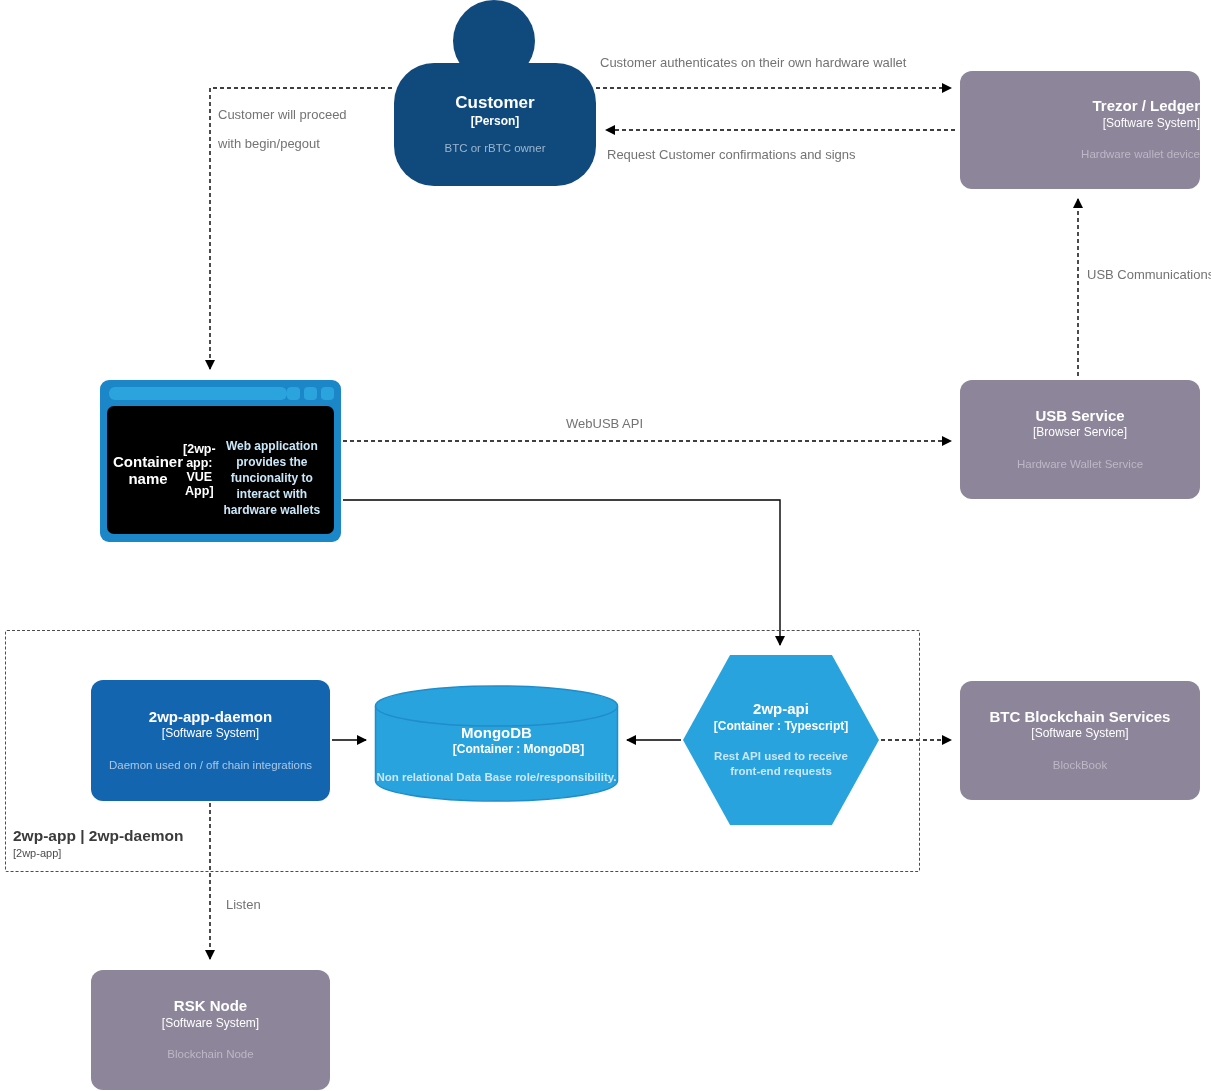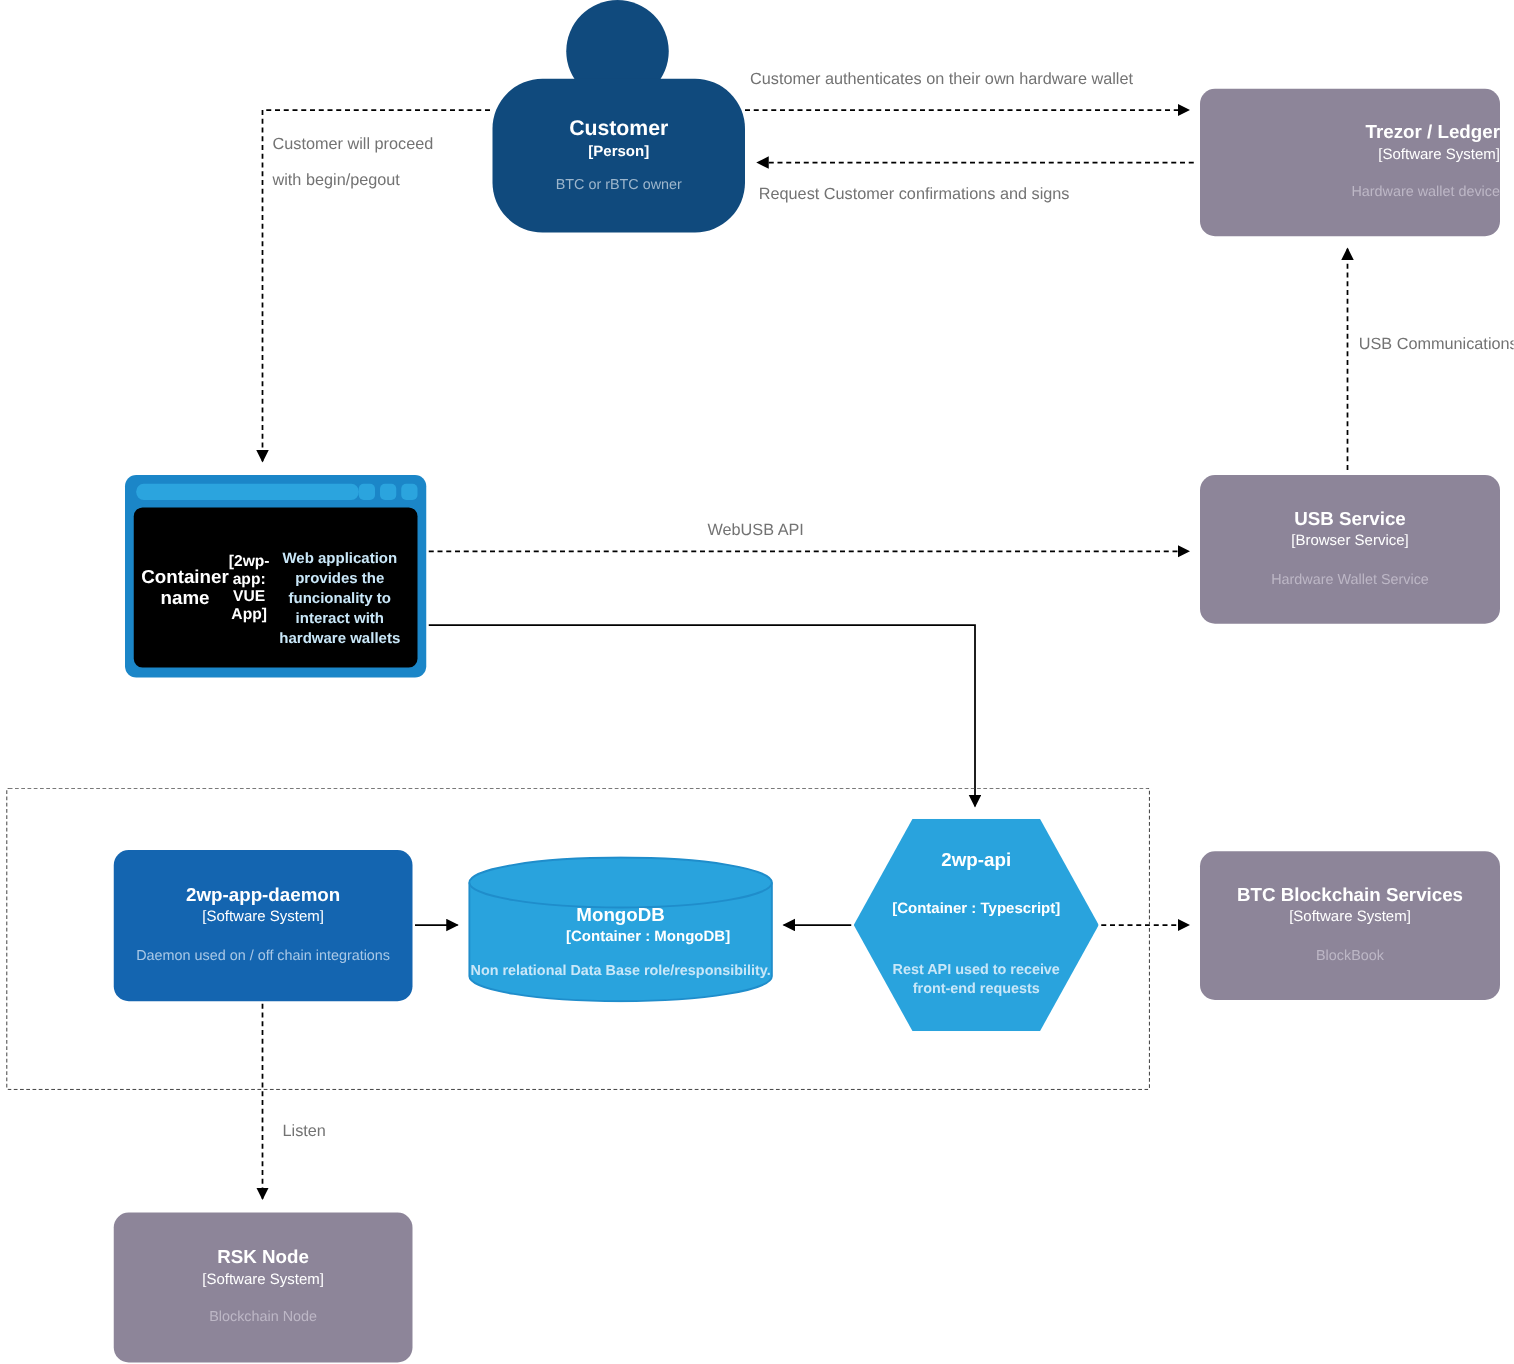--- a/index.html
+++ b/index.html
@@ -51,21 +51,21 @@
   
   .cylinder { left: 374px; top: 685px; width: 245px; height: 117px; }
   .cylinder svg.shape { position: absolute; left: 0; top: 0; }
   .cylinder .txt { position: relative; z-index: 2; padding-top: 22px; }
   .cylinder .title { font-size: 15px; }
   .cylinder .subtitle { font-weight: bold; margin-left: 44px; }
   .cylinder .desc { font-weight: bold; color: #c9e7f8; margin-top: 12px; font-size: 11.5px; }
 
   
   .hexagon { left: 683px; top: 655px; width: 196px; height: 170px; background: #29a3dd;
-             clip-path: polygon(24% 0%, 76% 0%, 100% 50%, 76% 100%, 24% 100%, 0% 50%); padding: 0 20px; gap: 20px; }
+             clip-path: polygon(24% 0%, 76% 0%, 100% 50%, 76% 100%, 24% 100%, 0% 50%); padding: 0 20px; }
   .hexagon .subtitle { font-weight: bold; }
   .hexagon .desc { font-weight: bold; color: #c9e7f8; margin-top: 14px; }
 
   
   .boundary { position: absolute; left: 5px; top: 630px; width: 915px; height: 242px;
               border: 1.5px dashed #4d4d4d; border-radius: 2px; }
   .boundary-label { position: absolute; left: 13px; top: 827px; color: #333; }
   .boundary-label .b-title { font-weight: bold; font-size: 15.5px; color: #3b3b3b; }
   .boundary-label .b-sub { font-size: 11px; color: #4d4d4d; margin-top: 2px; }
 </style>
@@ -96,20 +96,24 @@
     <path d="M332,740 H366" fill="none" stroke="#000" stroke-width="1.4" marker-end="url(#arr)"></path>
 
     <path d="M681,740 H627" fill="none" stroke="#000" stroke-width="1.4" marker-end="url(#arr)"></path>
 
     <path d="M881,740 H951" fill="none" stroke="#000" stroke-width="1.4" stroke-dasharray="4 3" marker-end="url(#arr)"></path>
 
     <path d="M210,803 V959" fill="none" stroke="#000" stroke-width="1.4" stroke-dasharray="4 3" marker-end="url(#arr)"></path>
   </svg>
 
   <div class="boundary"></div>
+  <div class="boundary-label">
+    <div class="b-title">2wp-app | 2wp-daemon</div>
+    <div class="b-sub">[2wp-app]</div>
+  </div>
 
   <div class="edge-label" style="left:600px; top:55px;">Customer authenticates on their own hardware wallet</div>
   <div class="edge-label" style="left:607px; top:147px;">Request Customer confirmations and signs</div>
   <div class="edge-label" style="left:218px; top:107px;">Customer will proceed</div>
   <div class="edge-label" style="left:218px; top:136px;">with begin/pegout</div>
   <div class="edge-label" style="left:566px; top:416px;">WebUSB API</div>
   <div class="edge-label" style="left:1087px; top:267px;">USB Communications</div>
   <div class="edge-label" style="left:226px; top:897px;">Listen</div>
 
   <div class="person-head"></div>

